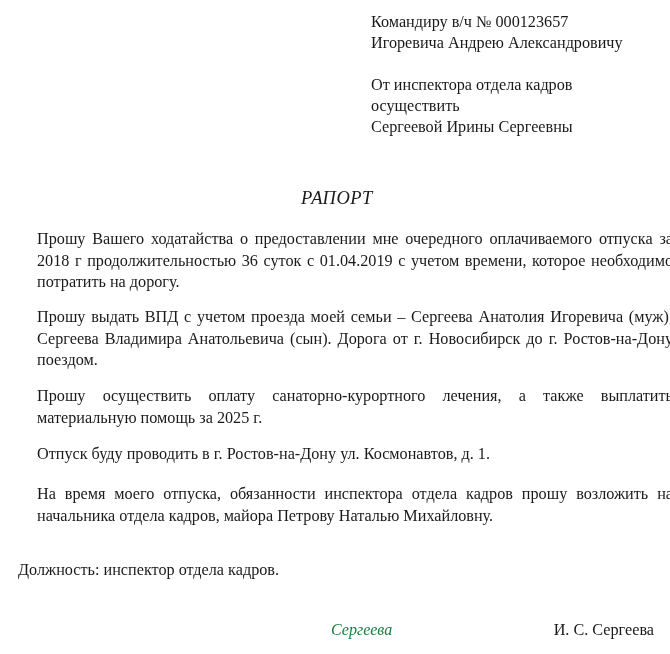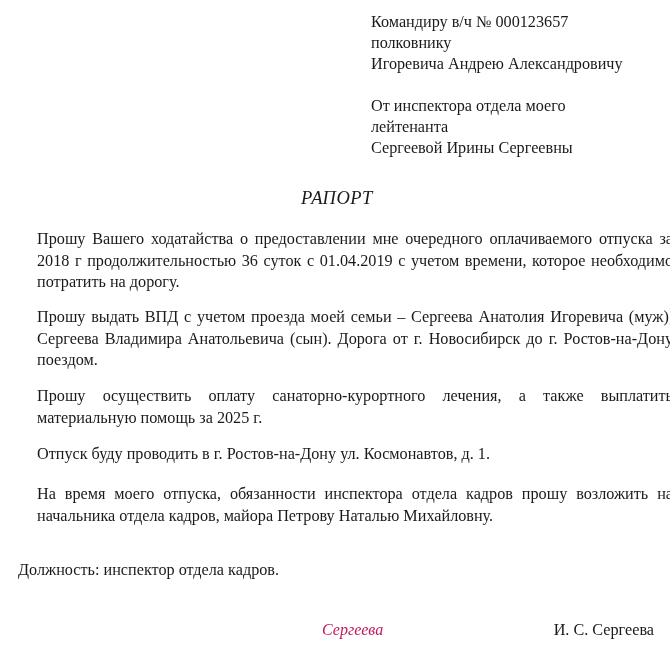--- a/index.html
+++ b/index.html
@@ -70,39 +70,38 @@
       top: 619px;
       width: 636px;
       height: 22px;
       font-size: 16.2px;
       line-height: 22px;
       white-space: nowrap;
     }
     .sign-date { position: absolute; left: 0; top: 0; word-spacing: 4px; }
     .sign-signature {
       position: absolute;
-      left: 304px; top: 0;
+      left: 313px; top: 0;
       font-style: italic;
-      color: #be185d;
+      color: #15803d;
       font-size: 16px;
     }
     .sign-name { position: absolute; right: 0; top: 0; text-align: right; }
   </style>
 </head>
 <body>
 
 <div class="page">
 
   <div class="addressee">
     <span class="line">Командиру в/ч № 000123657</span>
-    <span class="line">полковнику</span>
     <span class="line">Игоревича Андрею Александровичу</span>
     <span class="gap"></span>
-    <span class="line">От инспектора отдела моего</span>
-    <span class="line">лейтенанта</span>
+    <span class="line">От инспектора отдела кадров</span>
+    <span class="line">осуществить</span>
     <span class="line">Сергеевой Ирины Сергеевны</span>
   </div>
 
   <div class="title">РАПОРТ</div>
 
   <div class="body-block p1">Прошу Вашего ходатайства  о предоставлении мне очередного оплачиваемого отпуска за 2018 г продолжительностью 36 суток с 01.04.2019 с учетом времени, которое необходимо потратить на дорогу.</div>
   <div class="body-block p2">Прошу выдать ВПД с учетом проезда моей семьи – Сергеева Анатолия Игоревича (муж), Сергеева Владимира Анатольевича (сын). Дорога от г. Новосибирск до г. Ростов-на-Дону поездом.</div>
   <div class="body-block p3">Прошу осуществить оплату санаторно-курортного лечения, а также выплатить материальную помощь за 2025 г.</div>
   <div class="body-block p4">Отпуск буду проводить в г. Ростов-на-Дону ул. Космонавтов, д. 1.</div>
   <div class="body-block p5">На время моего отпуска, обязанности инспектора отдела кадров прошу возложить на начальника отдела кадров, майора Петрову Наталью Михайловну.</div>

